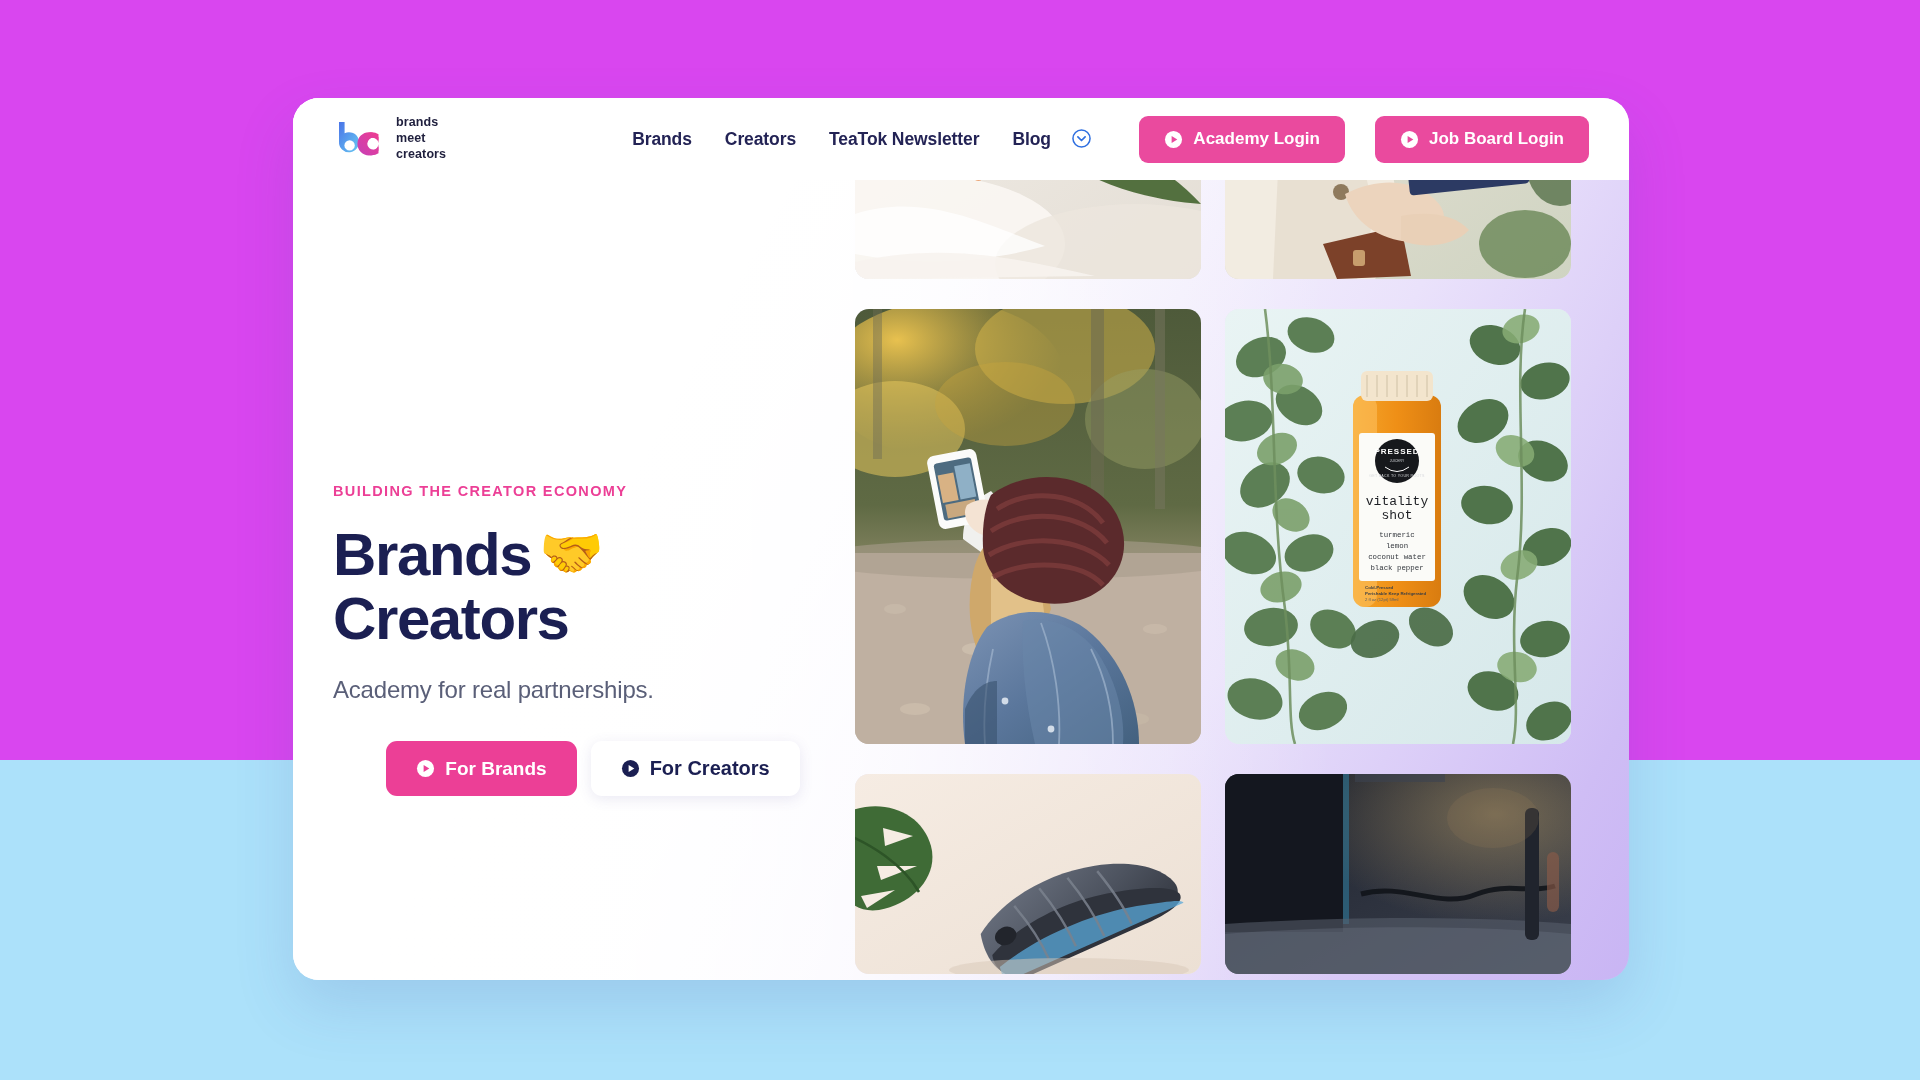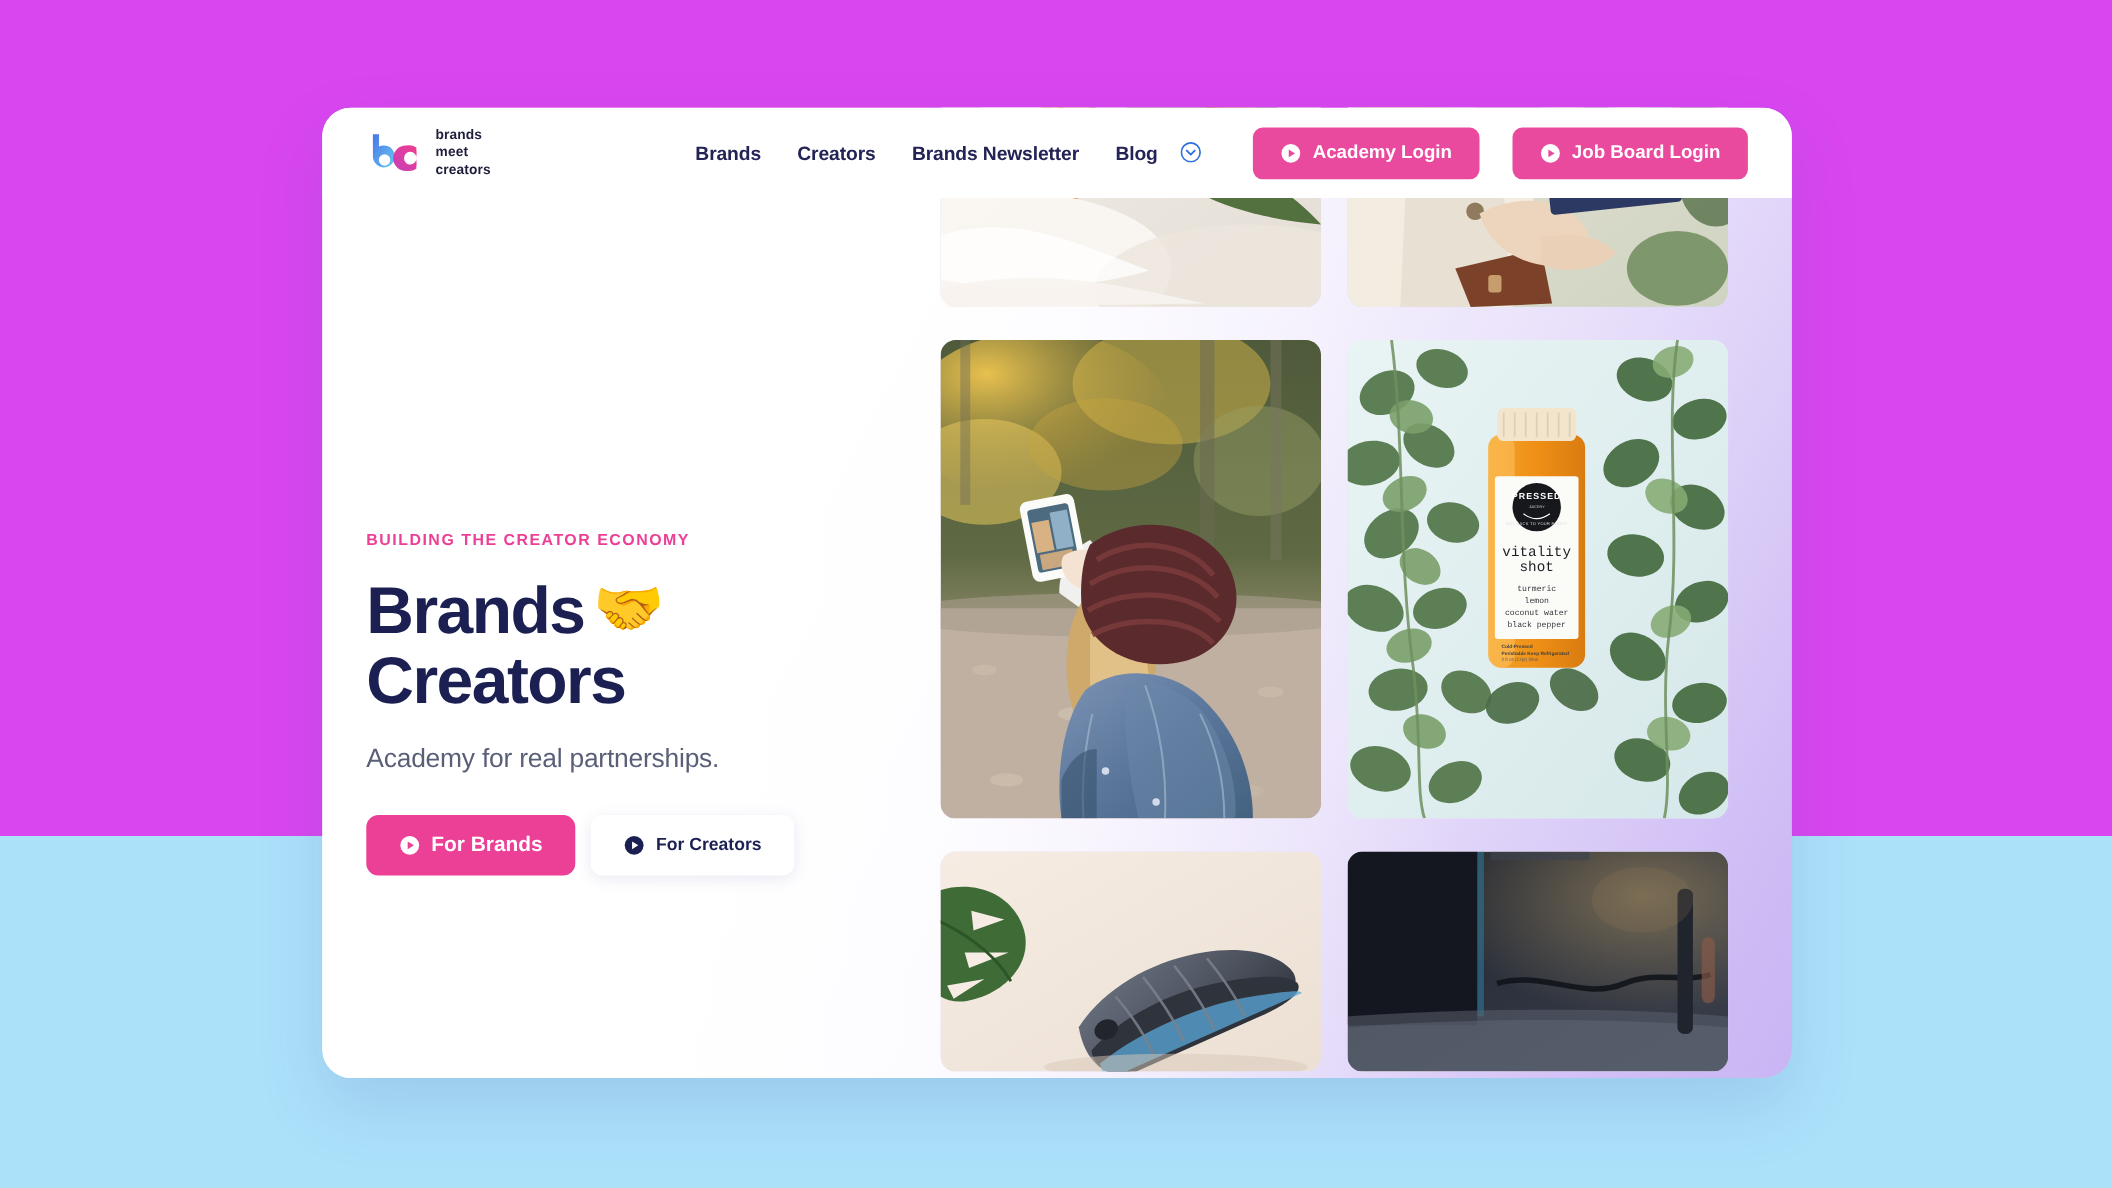--- a/index.html
+++ b/index.html
@@ -83,28 +83,28 @@
   }
   .headline{
     font-size:60px; line-height:1.06; font-weight:800; color:#1b1f52;
     letter-spacing:-1.4px;
   }
   .headline .emoji{ font-size:52px; vertical-align:4px; margin-left:8px; }
   .subhead{
     margin-top:26px;
     font-size:24px; font-weight:400; color:#5a5f78; letter-spacing:-.2px;
   }
-  .cta-row{ display:flex; align-items:center; gap:14px; margin-top:37px; }
+  .cta-row{ display:flex; align-items:center; gap:14px; margin-top:37px;justify-content:center; }
   .btn-cta-pink{
     background:#ec3f96; color:#fff; height:55px; padding:0 30px;
     border-radius:11px; font-size:19px; font-weight:700;
   }
   .btn-cta-white{
     background:#fff; color:#1b1f52; height:55px; padding:0 30px;
-    border-radius:11px; font-size:16px; font-weight:700;
+    border-radius:11px; font-size:20px; font-weight:700;
     box-shadow:0 3px 14px rgba(80,70,160,.12);
   }
 
   
   .gallery{
     position:absolute; left:562px; top:0; width:774px; height:100%;
     z-index:3;
     display:grid;
     grid-template-columns:346px 346px;
     grid-auto-rows:auto;
@@ -156,21 +156,21 @@
         <span class="logo-text">
           <span>brands</span>
           <span>meet</span>
           <span>creators</span>
         </span>
       </div>
 
       <nav class="nav">
         <a class="nav-link">Brands</a>
         <a class="nav-link">Creators</a>
-        <a class="nav-link">Brands Newsletter</a>
+        <a class="nav-link">TeaTok Newsletter</a>
         <a class="nav-link nav-blog">
           <span>Blog</span>
           <span class="chev">
             <svg viewBox="0 0 20 20" xmlns="http://www.w3.org/2000/svg">
               <circle cx="10" cy="10" r="9" fill="none" stroke="#2f6fe0" stroke-width="1.6"></circle>
               <path d="M6.2 8.3 L10 12.1 L13.8 8.3" fill="none" stroke="#2f6fe0" stroke-width="1.8" stroke-linecap="round" stroke-linejoin="round"></path>
             </svg>
           </span>
         </a>
       </nav>

